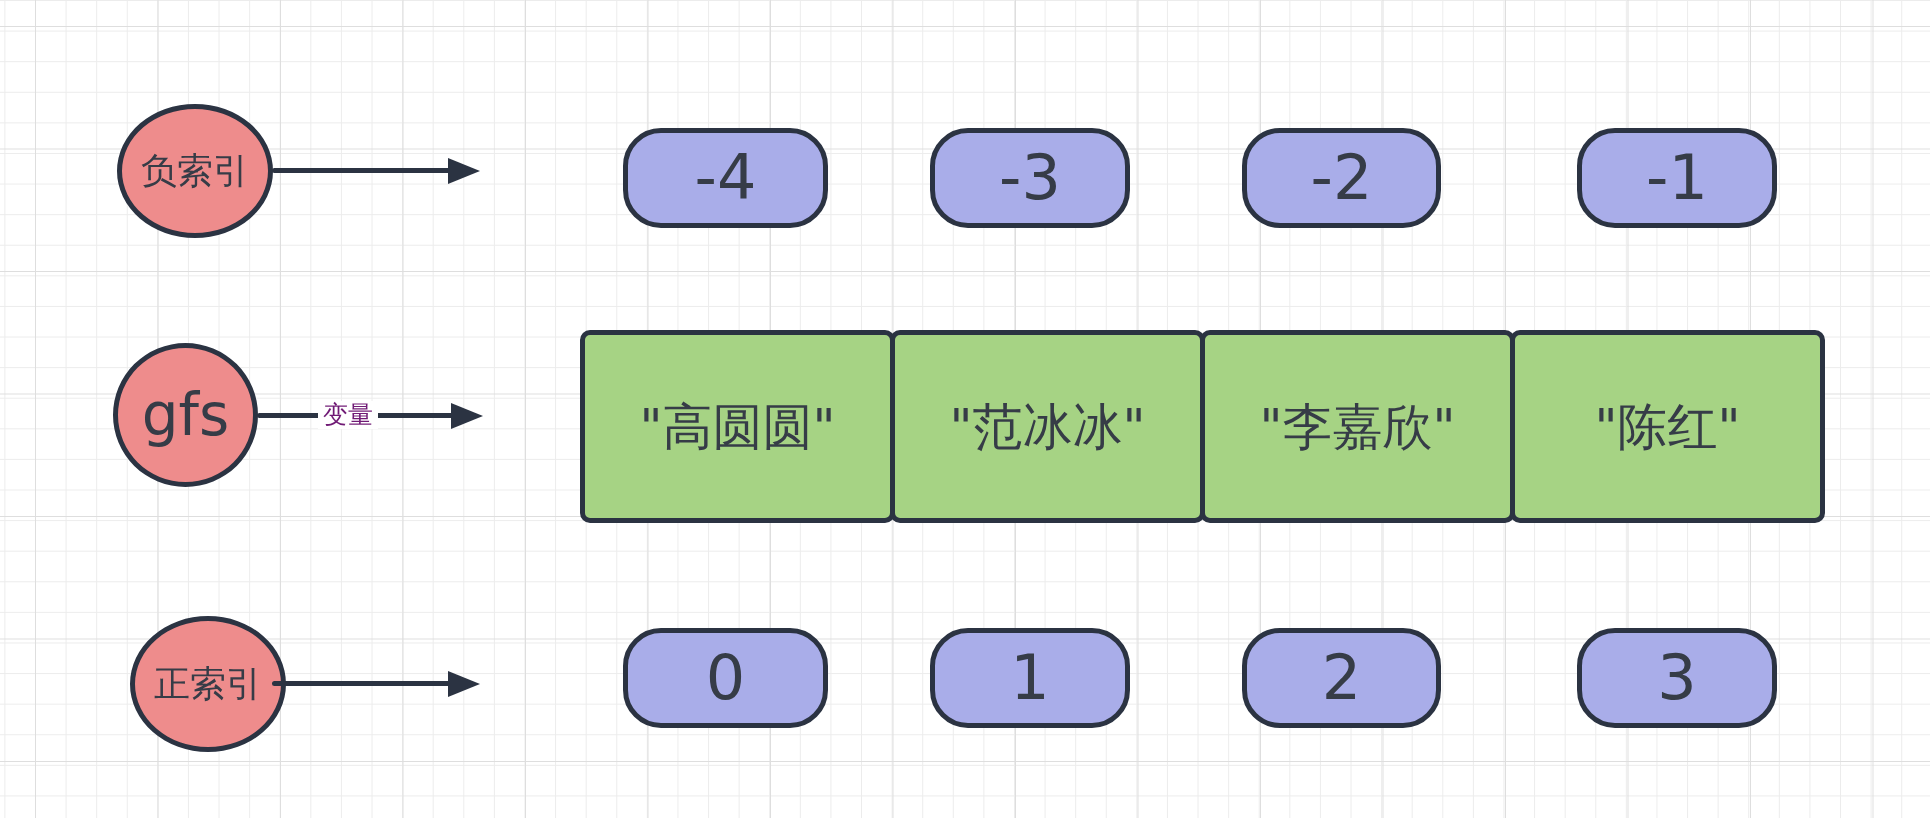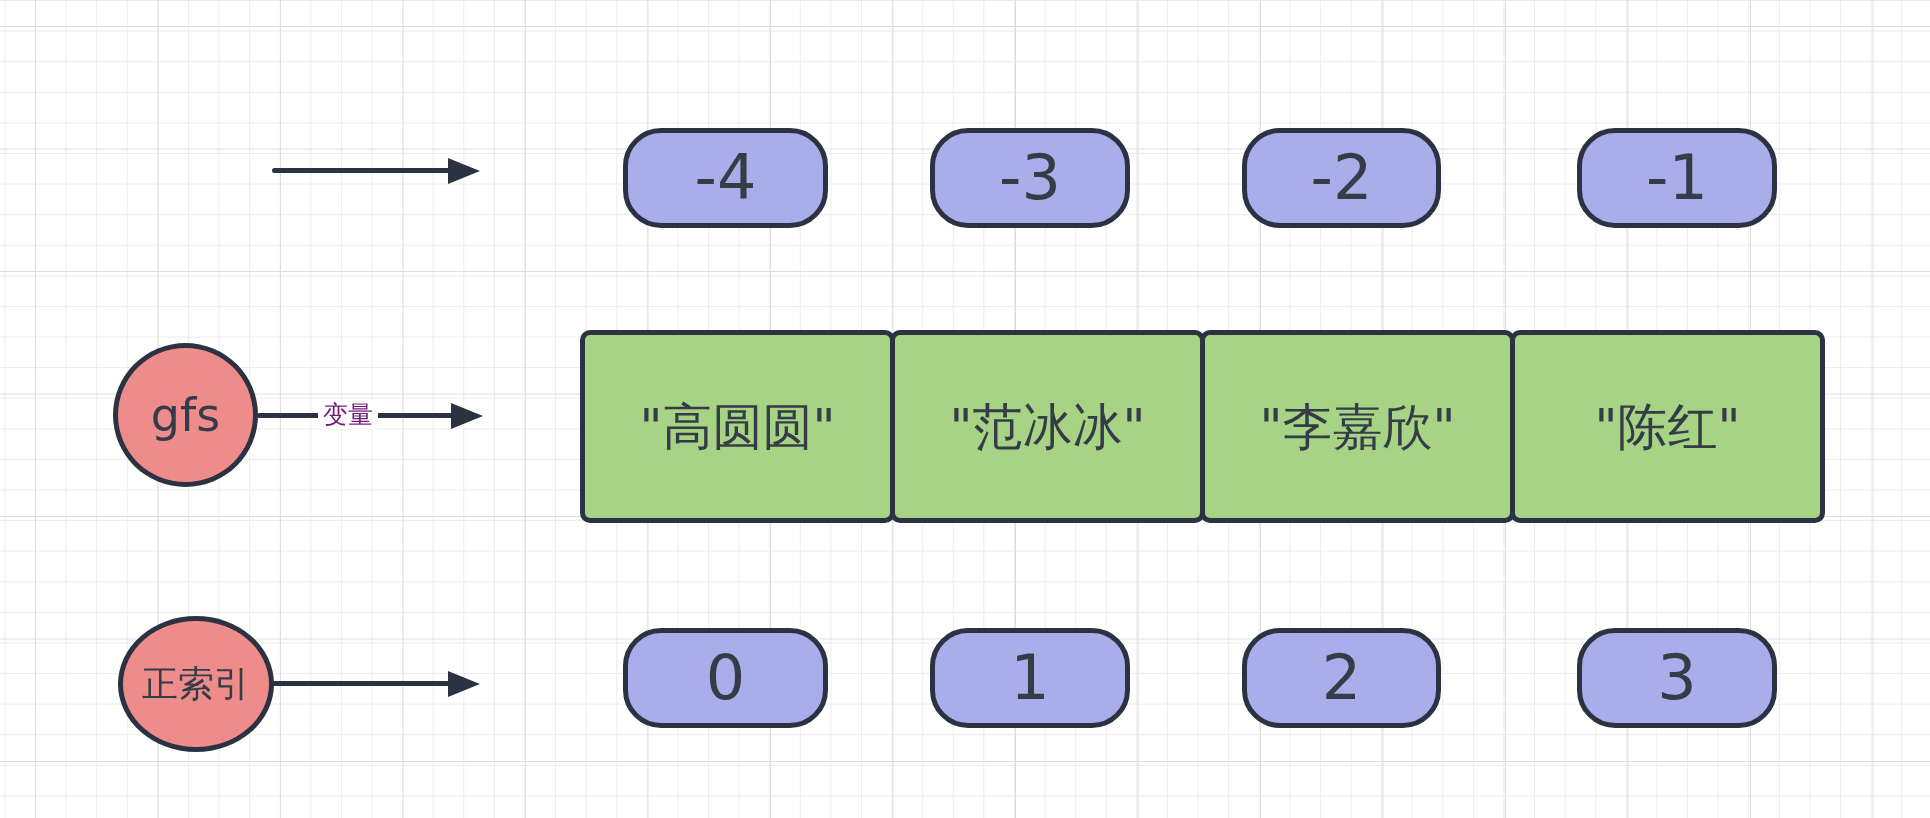--- a/index.html
+++ b/index.html
@@ -24,22 +24,22 @@
     box-sizing: border-box;
     border: 5px solid #2b3342;
     display: flex;
     align-items: center;
     justify-content: center;
     text-align: center;
     line-height: 1;
   }
   .circle { background: #ee8c8c; border-radius: 50%; font-size: 36px; }
   .c1 { left: 117px; top: 104px; width: 156px; height: 134px; }
-  .c2 { left: 113px; top: 343px; width: 145px; height: 144px; font-size: 46px; }
-  .c3 { left: 118px; top: 616px; width: 156px; height: 136px; }
+  .c2 { left: 113px; top: 343px; width: 145px; height: 144px; font-size: 58px; }
+  .c3 { left: 130px; top: 616px; width: 156px; height: 136px; }
 
   .pill { background: #a9ade9; border-radius: 38px; font-size: 62px; }
   .px1 { left: 623px; width: 205px; }
   .px2 { left: 930px; width: 200px; }
   .px3 { left: 1242px; width: 199px; }
   .px4 { left: 1577px; width: 200px; }
 
   .boxes {
     position: absolute;
     left: 580px; top: 330px;
@@ -89,20 +89,23 @@
     font-size: 25px;
     line-height: 28px;
     color: #701a75;
   }
 </style>
 </head>
 <body>
 
 <div class="canvas">
 
+  <div class="shape circle c1">
+    <span>负索引</span>
+  </div>
   <div class="arrow-line al1"></div>
   <div class="arrow-head ah1"></div>
   <div class="shape pill px1 row-top" style="top:128px;height:100px;">
     <span>-4</span>
   </div>
   <div class="shape pill px2 row-top" style="top:128px;height:100px;">
     <span>-3</span>
   </div>
   <div class="shape pill px3 row-top" style="top:128px;height:100px;">
     <span>-2</span>

